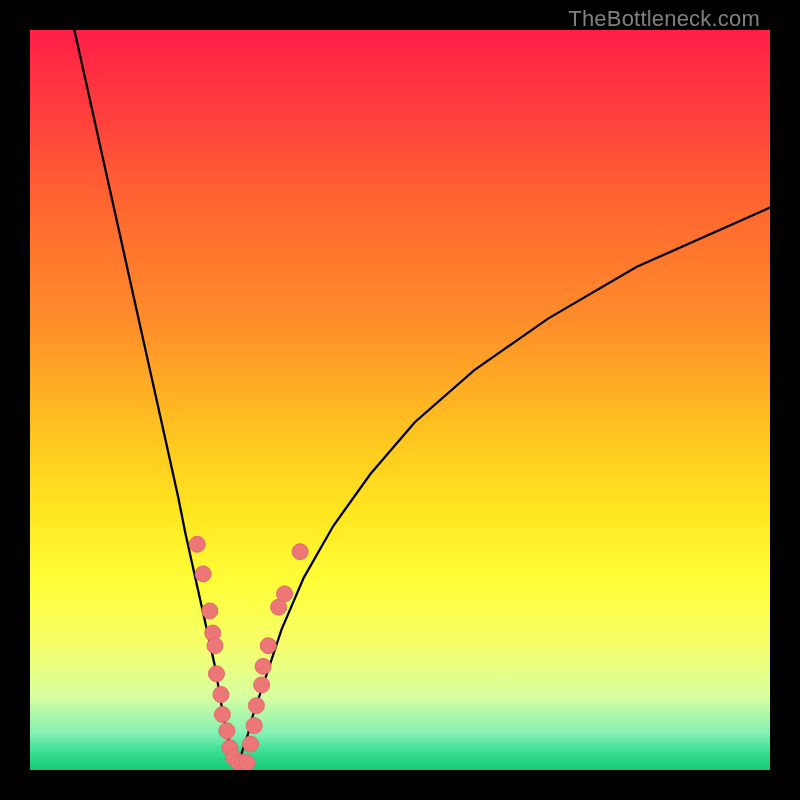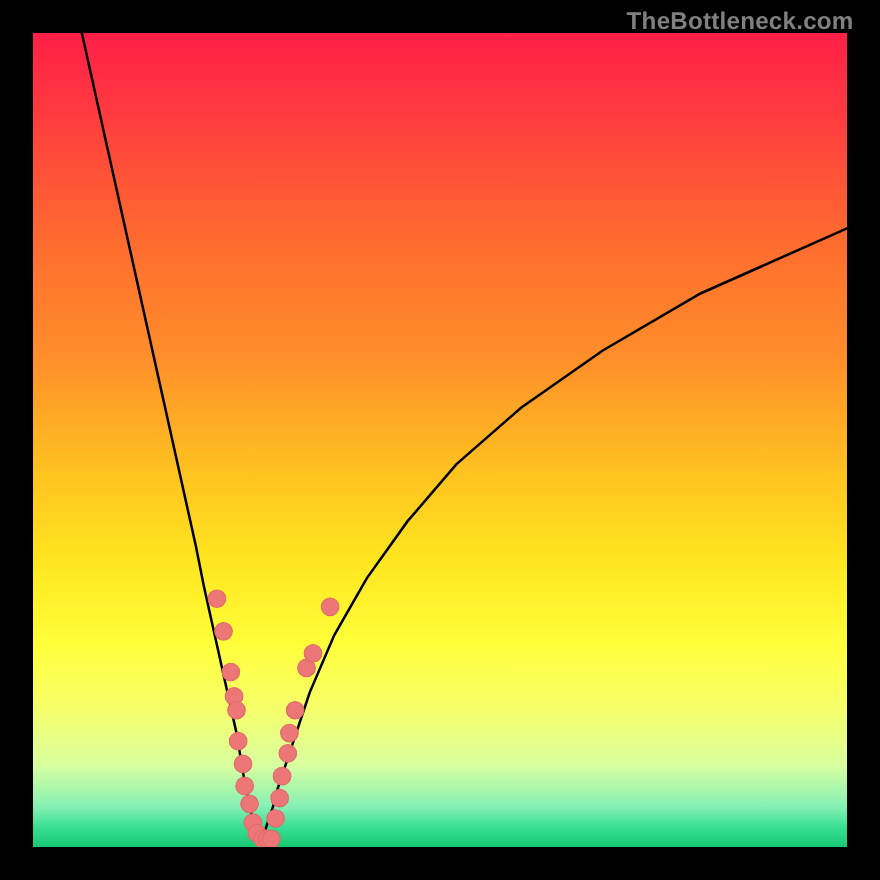--- a/index.html
+++ b/index.html
@@ -25,24 +25,24 @@
     height: 740px;
     overflow: hidden;
   }
   .gradient {
     position: absolute;
     inset: 0;
   }
   .watermark {
     position: absolute;
     top: 6px;
-    right: 24px;
+    right: 40px;
     color: #808080;
     font-size: 22px;
-    font-weight: 700;
+    font-weight: 400;
     letter-spacing: 0.2px;
   }
   svg.curve-layer {
     position: absolute;
     inset: 0;
   }
 </style>
 </head>
 <body>
 

